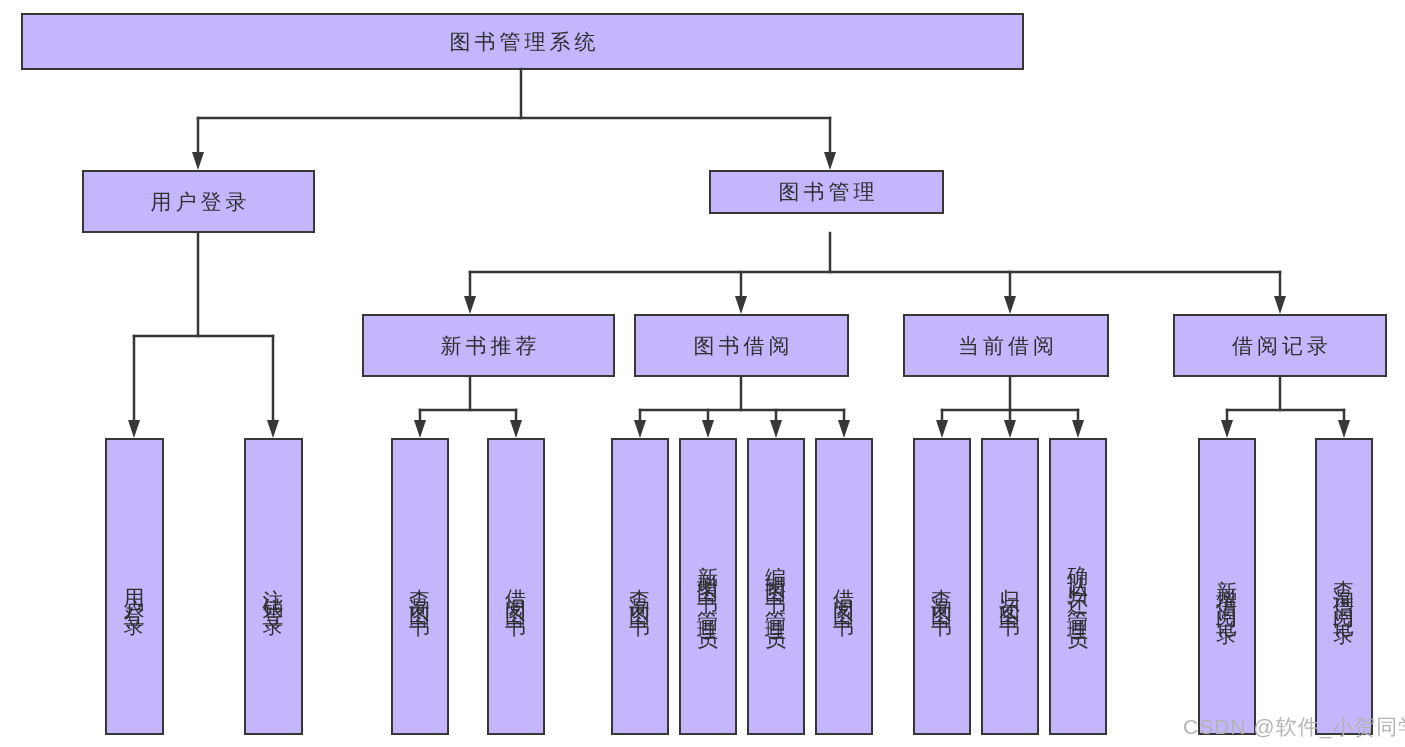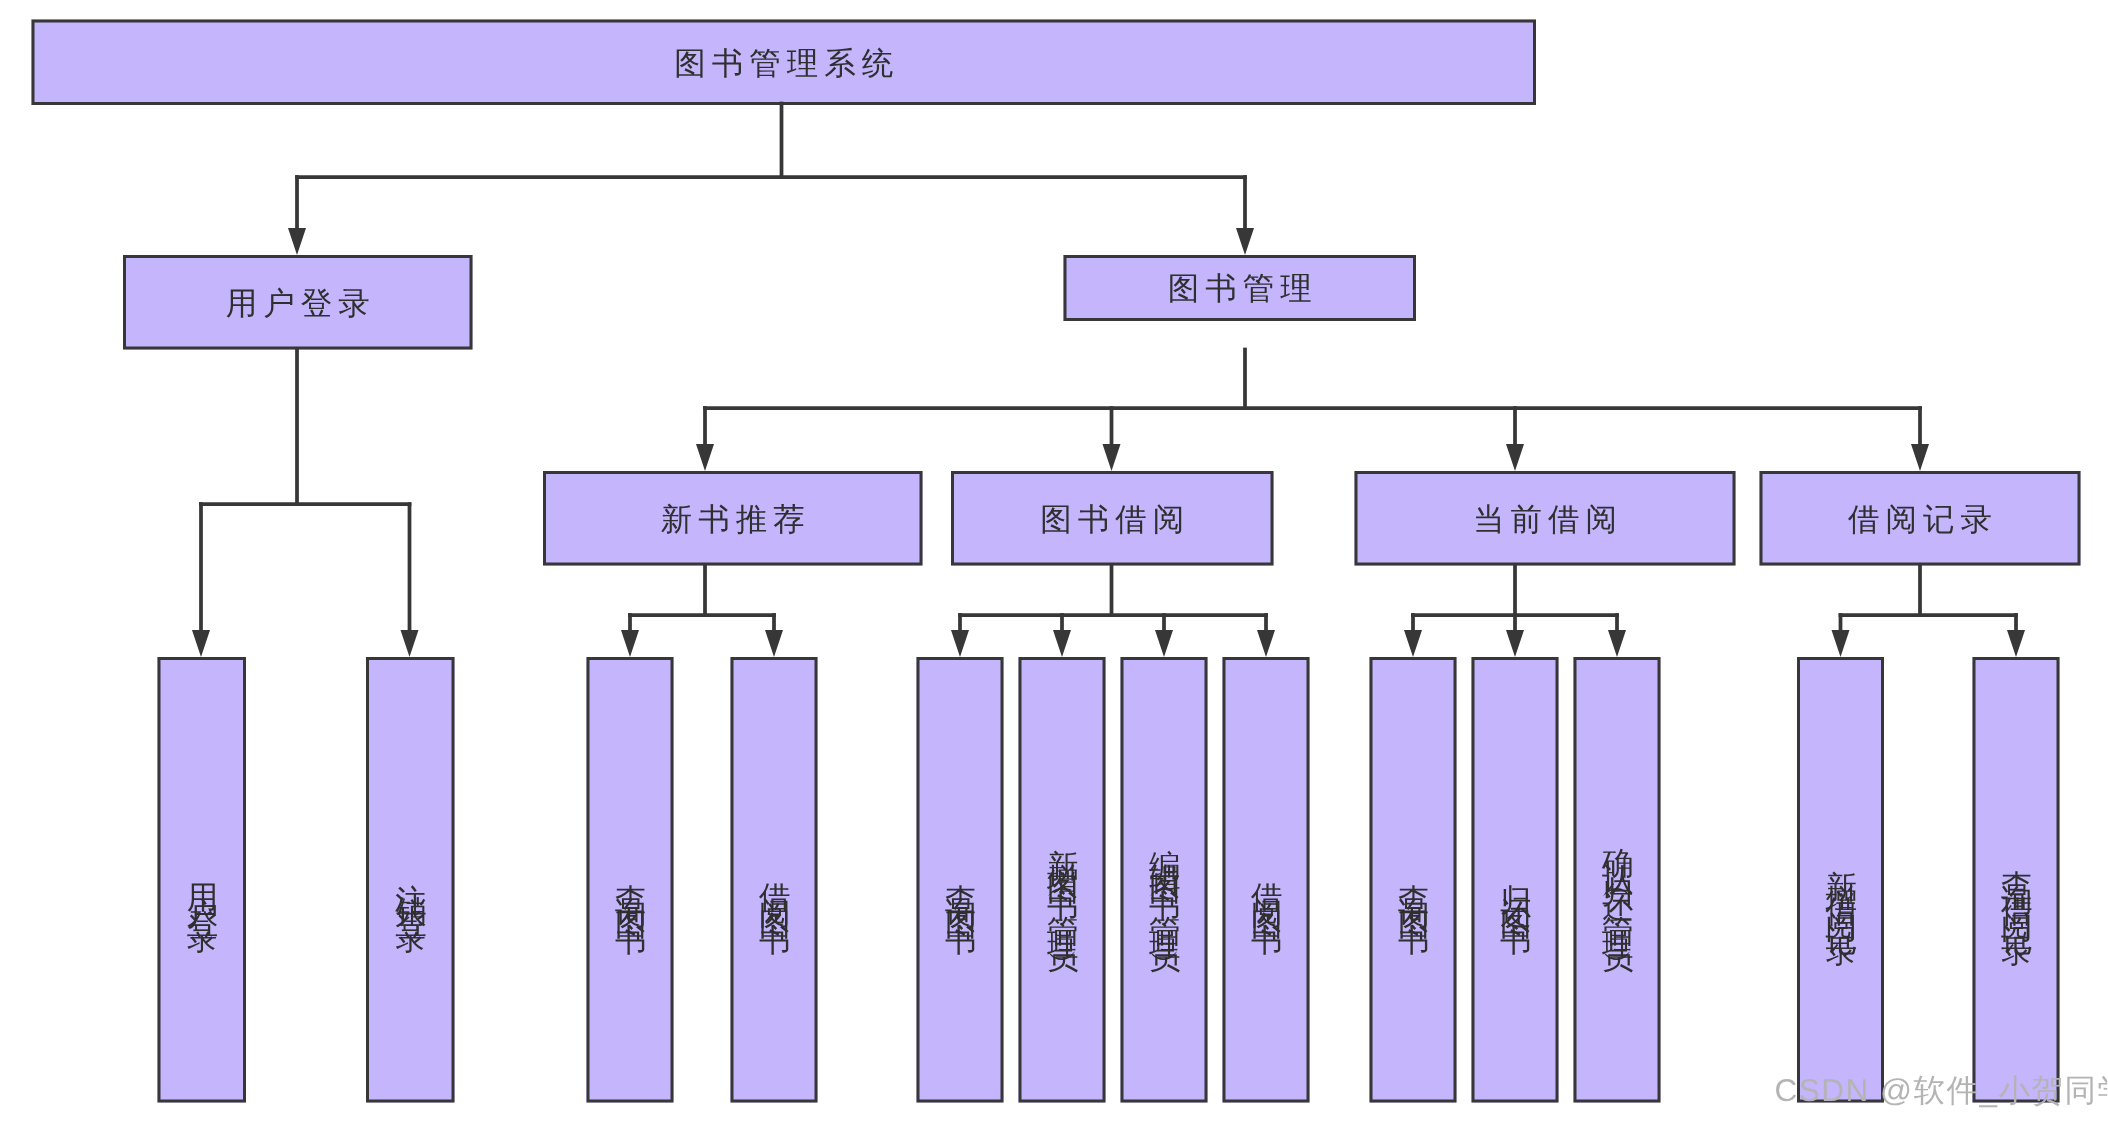--- a/index.html
+++ b/index.html
@@ -120,21 +120,21 @@
     <polygon points="1338,420 1350,420 1344,438"></polygon>
   </svg>
 
   <div class="node" style="left:21px; top:13px; width:1003px; height:57px;">图书管理系统</div>
 
   <div class="node" style="left:82px; top:170px; width:233px; height:63px;">用户登录</div>
   <div class="node" style="left:673px; top:170px; width:235px; height:44px;margin-left:36px;">图书管理</div>
 
   <div class="node" style="left:362px; top:314px; width:253px; height:63px;">新书推荐</div>
   <div class="node" style="left:634px; top:314px; width:215px; height:63px;">图书借阅</div>
-  <div class="node" style="left:903px; top:314px; width:254px; height:63px;">当前借阅</div>
+  <div class="node" style="left:903px; top:314px; width:206px; height:63px;">当前借阅</div>
   <div class="node" style="left:1173px; top:314px; width:214px; height:63px;">借阅记录</div>
 
   <div class="node vert" style="left:105px; top:438px; width:59px; height:297px;">用户登录</div>
   <div class="node vert" style="left:244px; top:438px; width:59px; height:297px;">注销登录</div>
 
   <div class="node vert" style="left:391px; top:438px; width:58px; height:297px;">查询图书</div>
   <div class="node vert" style="left:487px; top:438px; width:58px; height:297px;">借阅图书</div>
 
   <div class="node vert" style="left:611px; top:438px; width:58px; height:297px;">查询图书</div>
   <div class="node vert" style="left:679px; top:438px; width:58px; height:297px;">新增图书（管理员）</div>

